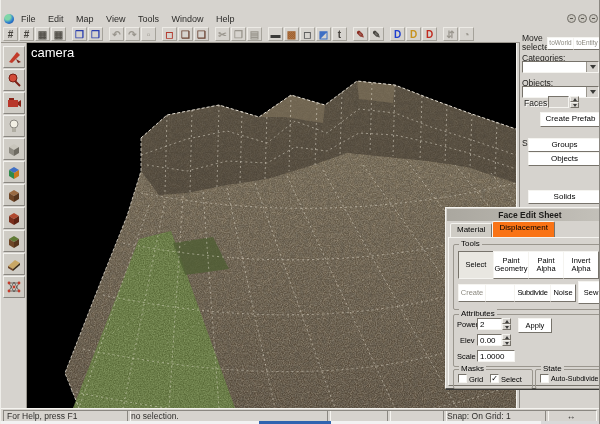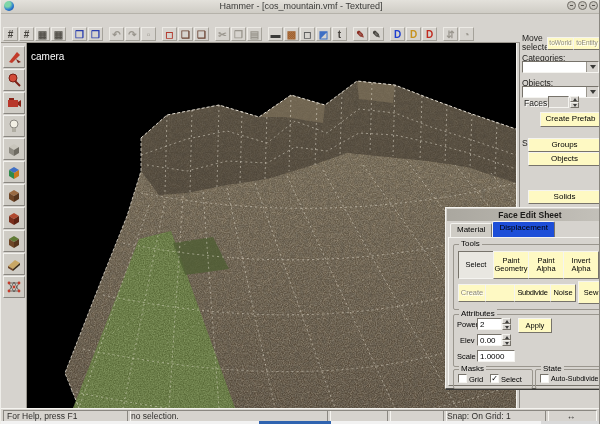--- a/index.html
+++ b/index.html
@@ -1,20 +1,20 @@
 <!DOCTYPE html>
 <html><head>
 <meta charset="utf-8">
 <style>
   html,body{margin:0;padding:0;background:#555;}
   #screen{position:relative;width:600px;height:424px;overflow:hidden;
     background:#d6d3ce;font-family:"Liberation Sans",sans-serif;font-size:9px;color:#000;
     border-left:1px solid #efeeea;border-right:1px solid #8a8781;box-sizing:border-box;}
   
-  .raised{background:#fef9c3;border:1px solid;border-color:#f5f4f0 #77736b #77736b #f5f4f0;}
+  .raised{background:#ffffff;border:1px solid;border-color:#f5f4f0 #77736b #77736b #f5f4f0;}
   .btn{display:flex;align-items:center;justify-content:center;text-align:center;cursor:default;line-height:1.05;}
   .disabled{color:#8b887f;text-shadow:1px 1px 0 #ffffff;}
   
   #titlebar{position:absolute;left:0;top:0;width:600px;height:13px;
     background:linear-gradient(#e3e1db,#cfccc5);border-bottom:1px solid #b5b2aa;}
   #titlebar .title{position:absolute;left:0;right:0;top:1px;text-align:center;font-size:9px;color:#3a3a38;}
   .app-icon{position:absolute;left:3px;top:1px;width:10px;height:10px;border-radius:50%;
     background:radial-gradient(circle at 35% 30%,#7fd6a8 0 30%,#2b7bd0 60%,#173f8a 100%);}
   .winbtns{position:absolute;right:3px;top:1px;display:flex;gap:2px;}
   .cbtn{width:9px;height:9px;border-radius:50%;background:#c9c6bf;border:1px solid #6e6b64;
@@ -33,21 +33,21 @@
     font-size:10px;border:1px solid;border-color:#eceae5 #a5a29a #a5a29a #eceae5;box-sizing:border-box;
     background:#d6d3ce;font-weight:bold;}
   .ti.gap{margin-left:5px;}
   
   #lefttools{position:absolute;left:0;top:43px;width:26px;height:365px;background:#d6d3ce;
     border-right:1px solid #9a968e;padding-top:2px;box-sizing:border-box;}
   .lt{width:22px;height:22px;margin:1px auto 1px auto;display:flex;align-items:center;justify-content:center;
     border:1px solid;border-color:#f2f1ed #8a8781 #8a8781 #f2f1ed;background:#cfccc5;box-sizing:border-box;}
   
   #viewport{position:absolute;left:26px;top:43px;width:489px;height:365px;background:#000;overflow:hidden;}
-  #viewport .vplabel{position:absolute;left:4px;top:2px;color:#fff;font-size:10px;z-index:3;margin-top:6px;}
+  #viewport .vplabel{position:absolute;left:4px;top:2px;color:#fff;font-size:13px;z-index:3;}
   
   #splitter{position:absolute;left:515px;top:43px;width:4px;height:365px;
     background:#d6d3ce;border-left:1px solid #f2f1ed;border-right:1px solid #8a8781;box-sizing:border-box;}
   #objectbar{position:absolute;left:519px;top:26px;width:81px;height:382px;background:#d6d3ce;font-size:8.5px;}
   #objectbar .lbl{position:absolute;color:#1d1c1a;}
   .combo{position:absolute;height:12px;background:#fff;border:1px solid;border-color:#77736b #f5f4f0 #f5f4f0 #77736b;box-sizing:border-box;}
   .combo .arrowbtn{position:absolute;right:0;top:0;width:11px;height:100%;background:#d6d3ce;
     border-left:1px solid #9a968e;display:flex;align-items:center;justify-content:center;}
   .tri-dn{width:0;height:0;border-left:3px solid transparent;border-right:3px solid transparent;border-top:4px solid #3a3a38;}
   .spin{position:absolute;width:9px;height:12px;display:flex;flex-direction:column;}
@@ -57,21 +57,21 @@
   .tri-dn-s{width:0;height:0;border-left:2px solid transparent;border-right:2px solid transparent;border-top:3px solid #3a3a38;}
   
   #facedlg{position:absolute;left:444px;top:207px;width:170px;height:182px;z-index:10;
     background:#d6d3ce;border:1px solid;border-color:#f5f4f0 #55524c #55524c #f5f4f0;
     box-shadow:1px 1px 0 #3a3a38;box-sizing:border-box;}
   #facedlg .dtitle{height:12px;margin:1px;background:linear-gradient(90deg,#aaa79f,#c5c2bb);
     color:#1b1a18;font-weight:bold;font-size:8.5px;display:flex;align-items:center;justify-content:center;}
   .tabs{position:absolute;left:4px;top:16px;height:14px;display:flex;align-items:flex-end;}
   .tab{padding:1px 6px;border:1px solid;border-color:#f5f4f0 #77736b transparent #f5f4f0;
     border-radius:2px 2px 0 0;background:#cfccc5;font-size:8px;height:11px;}
-  .tab.active{background:#1d4ed8;height:13px;font-size:8px;border-bottom:1px solid #d6d3ce;}
+  .tab.active{background:#f97316;height:13px;font-size:8px;border-bottom:1px solid #d6d3ce;}
   .tabpage{position:absolute;left:2px;top:29px;right:-2px;bottom:2px;
     border:1px solid;border-color:#f5f4f0 #77736b #77736b #f5f4f0;background:#d6d3ce;}
   .groupbox{position:absolute;border:1px solid #9a968e;border-radius:2px;}
   .groupbox:before{content:"";}
   .glegend{position:absolute;top:-6px;left:5px;background:#d6d3ce;padding:0 2px;font-size:8px;}
   .fbtn{position:absolute;font-size:7.5px;}
   .fbtn.active{background:#e9e7e1;border-color:#77736b #f5f4f0 #f5f4f0 #77736b;}
   .edit{position:absolute;background:#fff;border:1px solid;border-color:#77736b #f5f4f0 #f5f4f0 #77736b;
     font-size:8px;padding:1px 2px;box-sizing:border-box;}
   .cb{position:absolute;width:9px;height:9px;background:#fff;border:1px solid;
@@ -84,30 +84,38 @@
   
   #sliver{position:absolute;left:0;top:421px;width:600px;height:3px;background:#f2f2f2;}
   #sliver .active{position:absolute;left:258px;top:0;width:72px;height:3px;background:#2f63b0;}
   #sliver .tray{position:absolute;left:540px;top:0;width:60px;height:3px;background:#d9d9d9;}
 </style>
 </head>
 <body>
 
 <div id="screen">
 
-  <div id="titlebar">
-    <span class="app-icon"></span>
-    <span class="title">Hammer - [cos_mountain.vmf - Textured]</span>
+
+  <div id="menubar">
+    <span class="mdi-icon"></span>
+    <span class="menus">
+      <span class="mi">File</span>
+      <span class="mi">Edit</span>
+      <span class="mi">Map</span>
+      <span class="mi">View</span>
+      <span class="mi">Tools</span>
+      <span class="mi">Window</span>
+      <span class="mi">Help</span>
+    </span>
     <span class="winbtns">
       <span class="cbtn"></span>
       <span class="cbtn"></span>
       <span class="cbtn"></span>
     </span>
   </div>
-
 
   <div id="toolbar">
     <span class="ti" style="color: rgb(69, 66, 61);">#</span>
     <span class="ti" style="color: rgb(69, 66, 61);">#</span>
     <span class="ti" style="color: rgb(85, 82, 76);">▦</span>
     <span class="ti" style="color: rgb(85, 82, 76);">▦</span>
     <span class="ti gap" style="color: rgb(43, 63, 174);">❒</span>
     <span class="ti" style="color: rgb(43, 63, 174);">❒</span>
     <span class="ti gap" style="color: rgb(154, 150, 142);">↶</span>
     <span class="ti" style="color: rgb(154, 150, 142);">↷</span>

